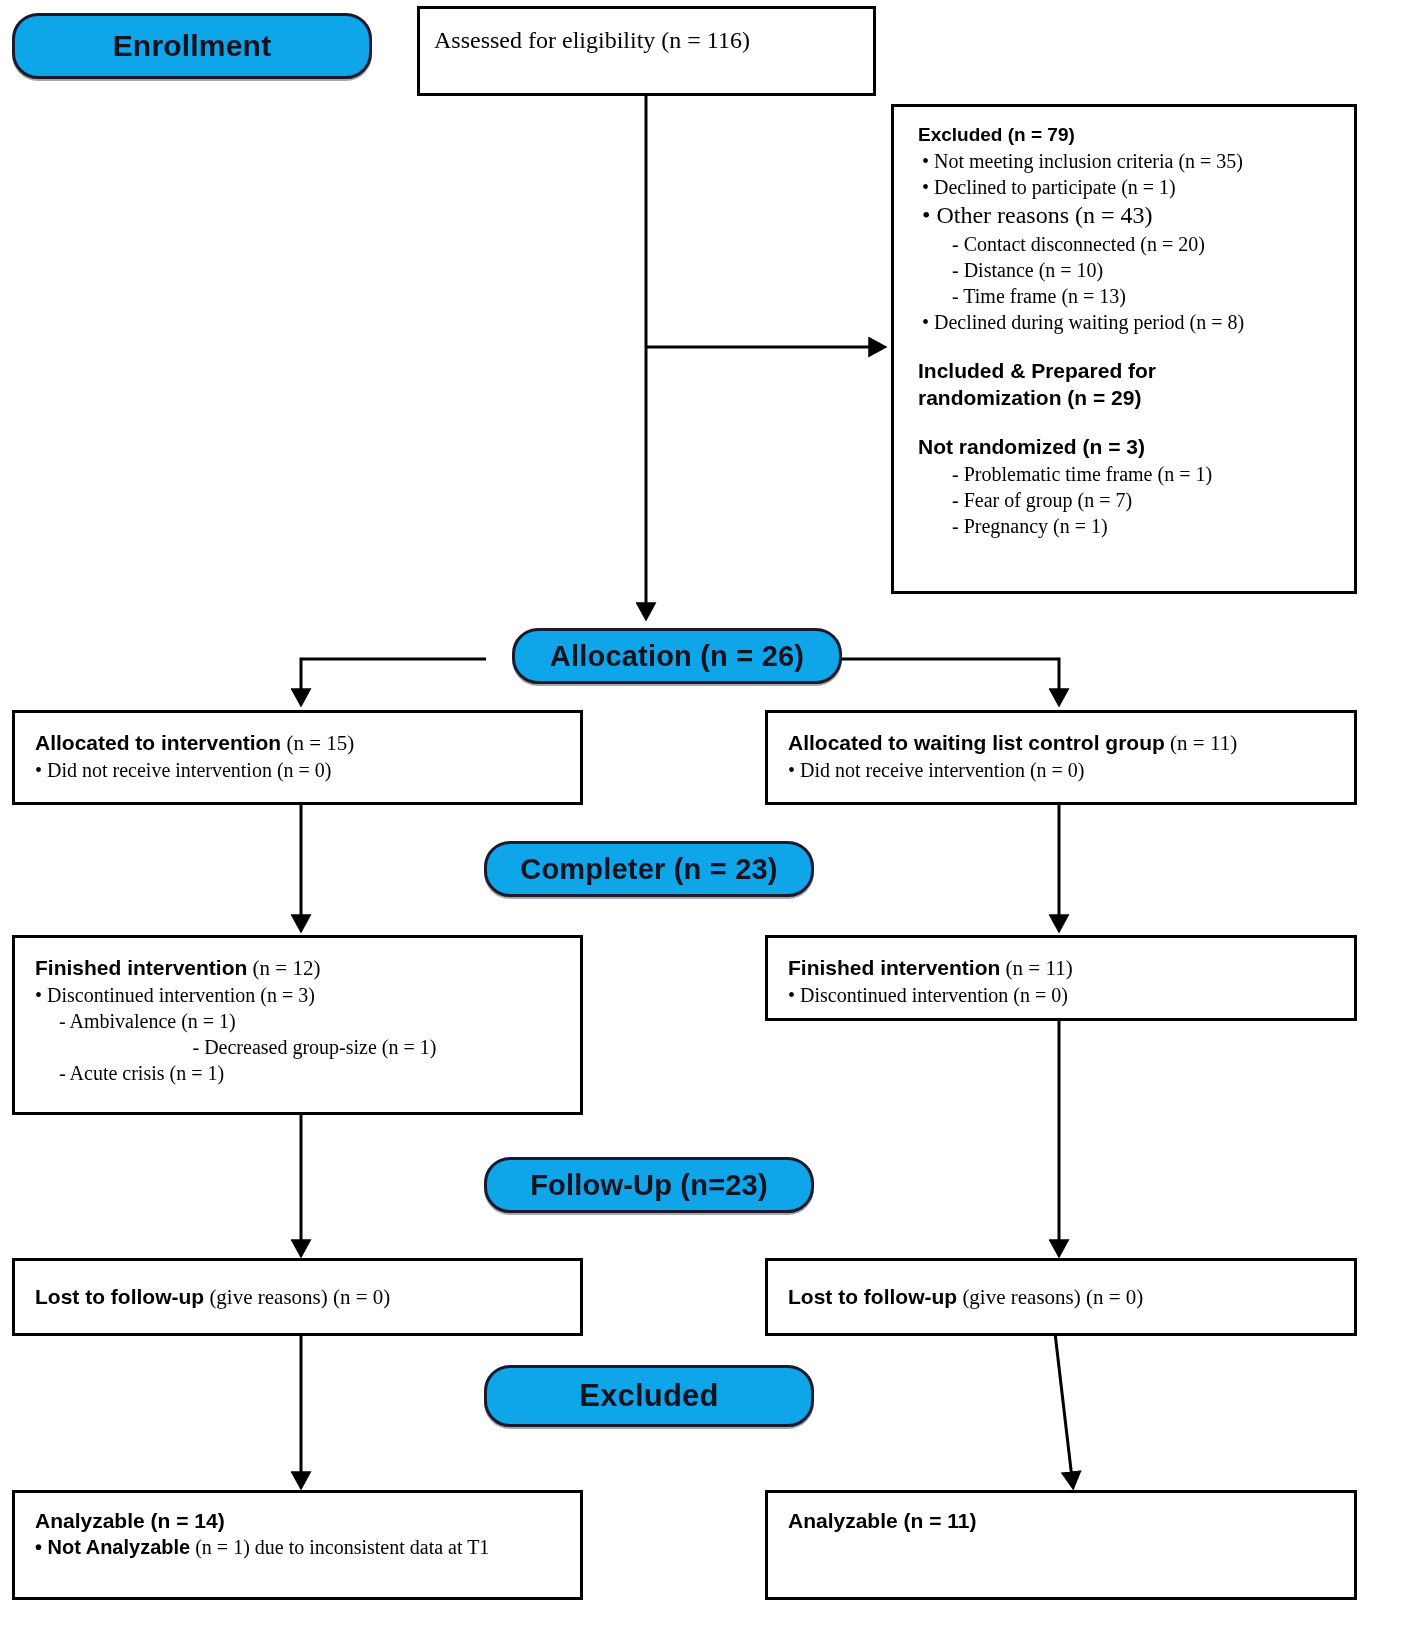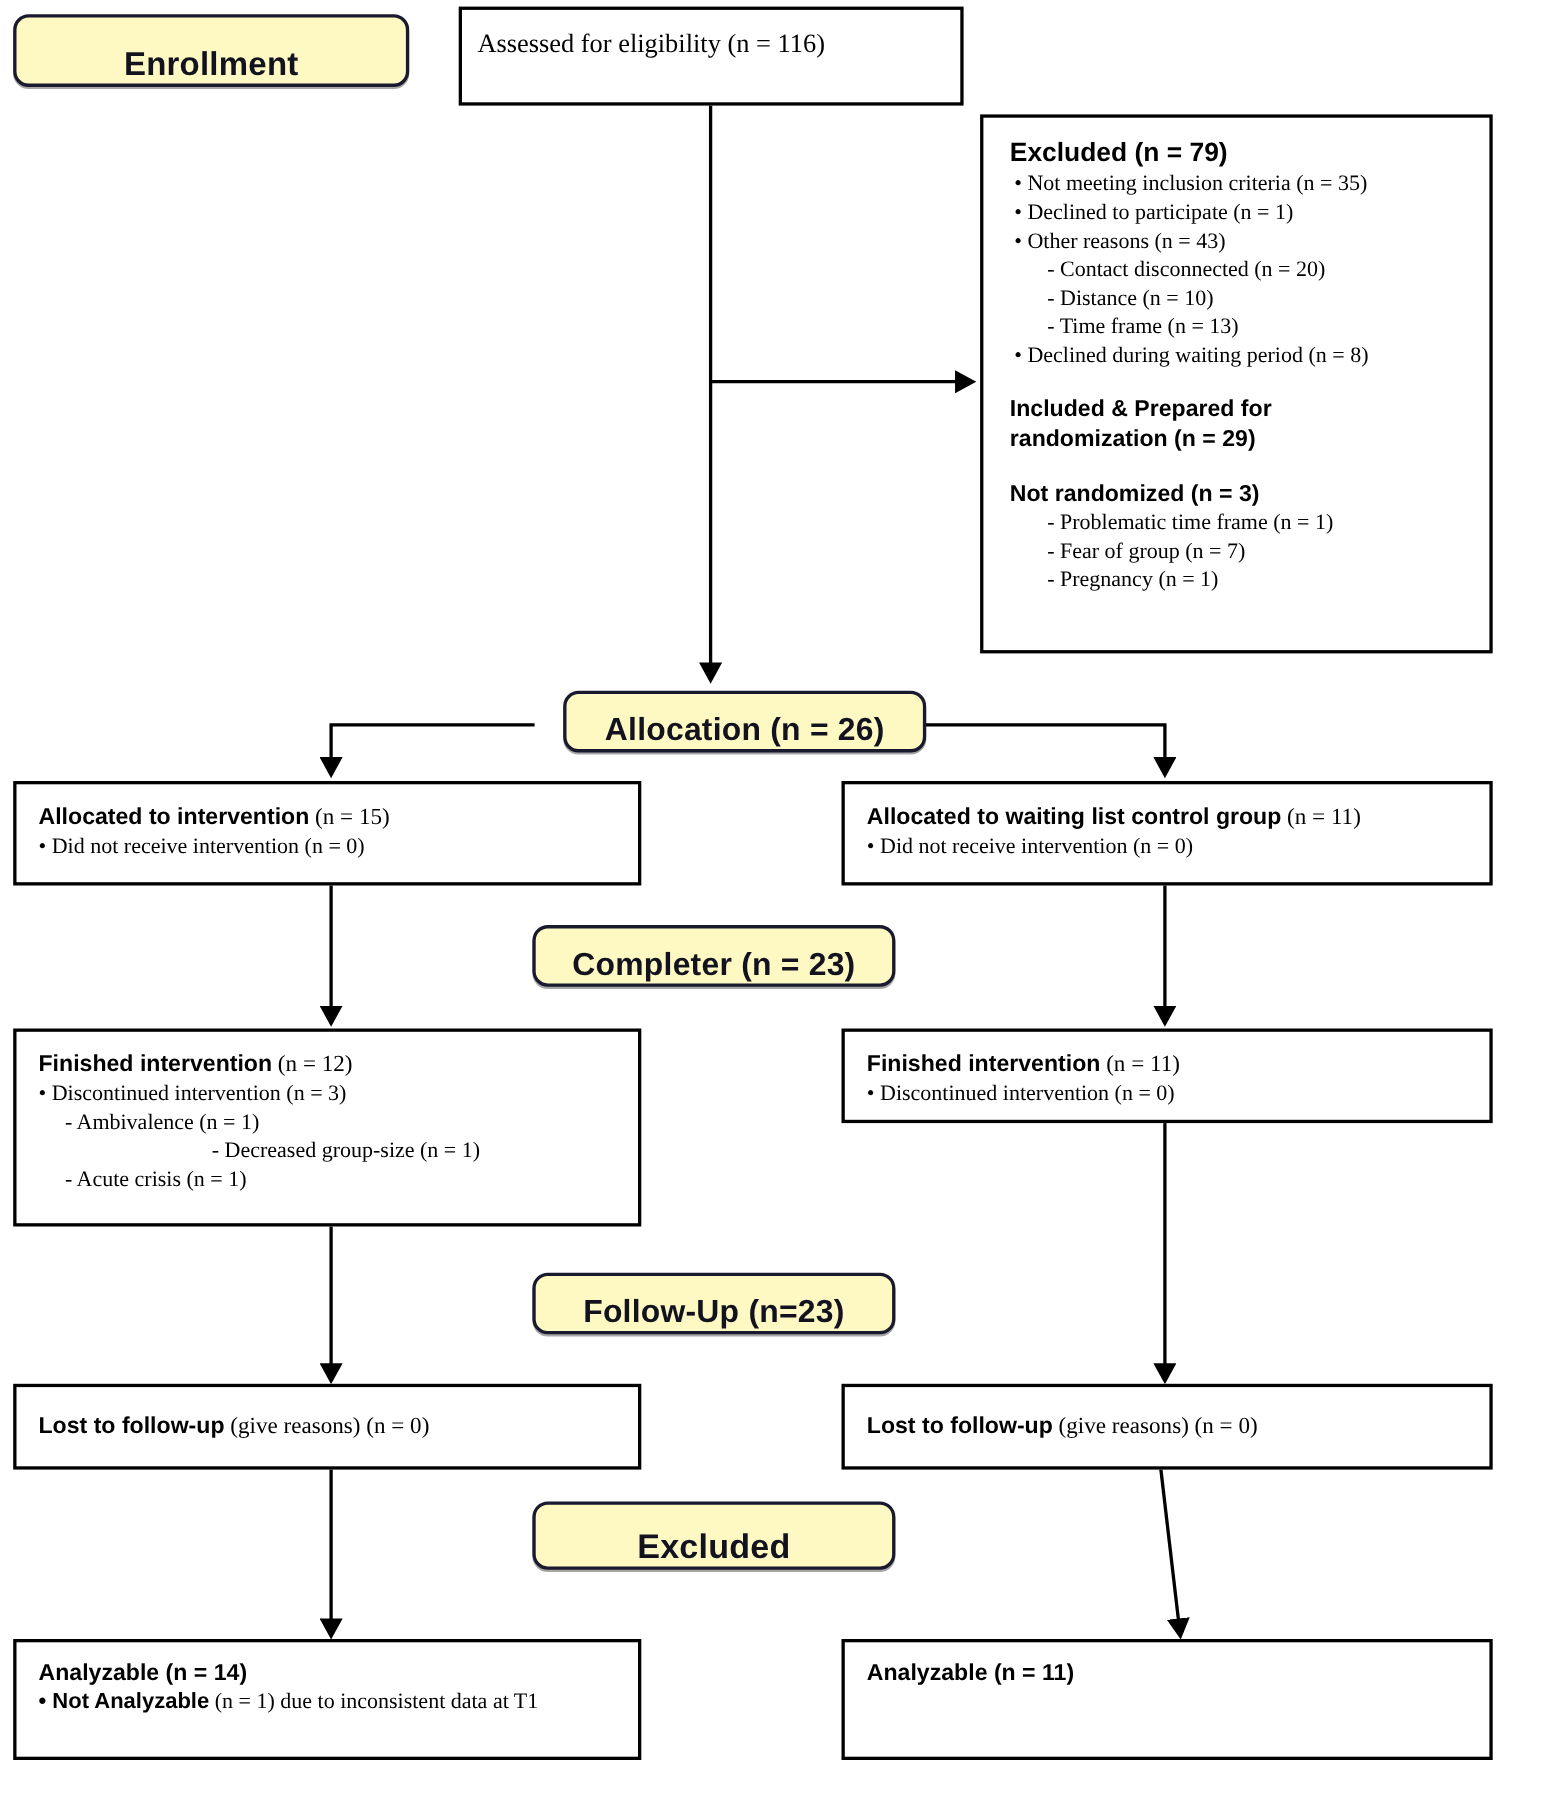--- a/index.html
+++ b/index.html
@@ -19,26 +19,26 @@
   svg.connectors {
     position: absolute;
     left: 0;
     top: 0;
     width: 1418px;
     height: 1631px;
     pointer-events: none;
   }
   .stage-banner {
     position: absolute;
-    background: #fef9c3;
+    background: #0ea5e9;
     border: 3px solid #1a1a2e;
-    border-radius: 14px;
+    border-radius: 26px;
     box-sizing: border-box;
     display: flex;
-    align-items: flex-end;
+    align-items: center;
     justify-content: center;
     color: #13131f;
     font-weight: bold;
     letter-spacing: 0.2px;
     box-shadow: 0 2px 0 rgba(0,0,0,0.35);
   }
   .node-box {
     position: absolute;
     background: #ffffff;
     border: 3px solid #000000;
@@ -95,24 +95,24 @@
 
   <div class="stage-banner" style="left:12px; top:13px; width:360px; height:66px; font-size:30px;">
     <span>Enrollment</span>
   </div>
 
   <div class="node-box" style="left:417px; top:6px; width:459px; height:90px; padding-top:16px;">
     <span class="line n" style="font-size:24px;">Assessed for eligibility (n = 116)</span>
   </div>
 
   <div class="node-box" style="left:891px; top:104px; width:466px; height:490px; padding:16px 10px 10px 24px;">
-    <span class="line b" style="font-size:24px;">Excluded  (n = 79)</span>
+    <span class="line b" style="font-size:19px;">Excluded  (n = 79)</span>
     <span class="line n indent1" style="font-size:20px;">• Not meeting inclusion criteria (n = 35)</span>
     <span class="line n indent1" style="font-size:20px;">• Declined to participate (n = 1)</span>
-    <span class="line n indent1" style="font-size:20px;">• Other reasons (n = 43)</span>
+    <span class="line n indent1" style="font-size:24px;">• Other reasons (n = 43)</span>
     <span class="line n indent2" style="font-size:20px;">- Contact disconnected (n = 20)</span>
     <span class="line n indent2" style="font-size:20px;">- Distance (n = 10)</span>
     <span class="line n indent2" style="font-size:20px;">- Time frame (n = 13)</span>
     <span class="line n indent1" style="font-size:20px;">• Declined during waiting period (n = 8)</span>
 
     <div class="gap"></div>
 
     <span class="line b" style="font-size:21px;">Included &amp; Prepared for</span>
     <span class="line b" style="font-size:21px;">randomization (n = 29)</span>
 

